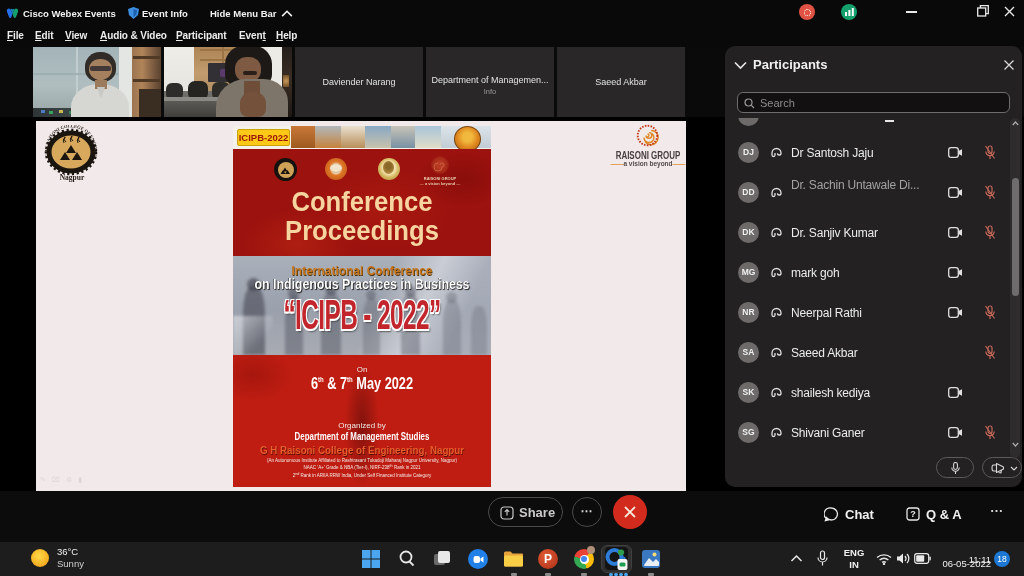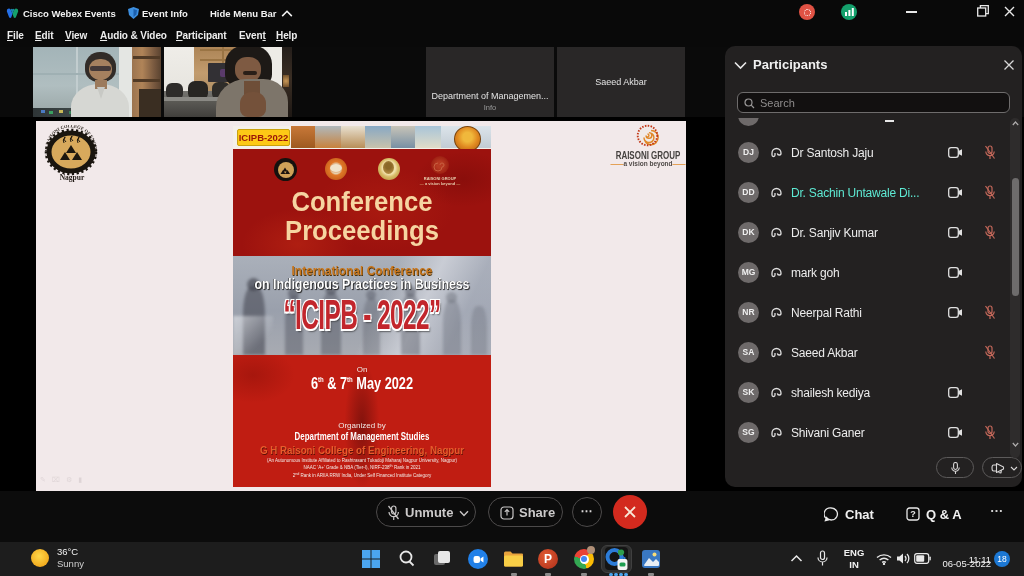--- a/index.html
+++ b/index.html
@@ -101,22 +101,23 @@
     <div class="abs" style="left:119px;top:28px;width:6px;height:12px;background:radial-gradient(circle,#c89858,#6a4a28);"></div>
 
     <div class="abs" style="left:61px;top:-2px;width:47px;height:42px;border-radius:45% 45% 30% 30%;background:#1d1916;"></div>
     <div class="abs" style="left:71px;top:10px;width:26px;height:25px;border-radius:45%;background:#7e5a42;"></div>
     <div class="abs" style="left:79px;top:24px;width:14px;height:4px;background:#2a1f18;border-radius:2px;"></div>
     <div class="abs" style="left:52px;top:32px;width:72px;height:38px;border-radius:42% 34% 0 0 / 75% 60% 0 0;background:#7d756a;"></div>
     <div class="abs" style="left:80px;top:34px;width:16px;height:14px;background:#6e4e38;"></div>
     <div class="abs" style="left:76px;top:45px;width:26px;height:25px;border-radius:45% 45% 30% 30%;background:#74513a;"></div>
   </div>
 
+  <div class="abs" style="left:295px;top:0;width:128px;height:70px;background:#292727;color:#e3e3e3;font-size:9px;text-align:center;line-height:70px;">Daviender Narang</div>
   <div class="abs" style="left:426px;top:0;width:128px;height:70px;background:#292727;color:#e3e3e3;font-size:9px;text-align:center;">
-    <div style="margin-top:44px;">Department of Managemen...</div>
+    <div style="margin-top:28px;">Department of Managemen...</div>
     <div style="margin-top:2px;font-size:7.5px;color:#9a9a9a;">Info</div>
   </div>
   <div class="abs" style="left:557px;top:0;width:128px;height:70px;background:#292727;color:#e3e3e3;font-size:9px;text-align:center;line-height:70px;">Saeed Akbar</div>
 </div>
 
 <div class="abs" style="left:36px;top:121px;width:650px;height:370px;background:#f2e9ea;">
 
   <div class="abs" style="left:6px;top:4px;width:60px;height:58px;">
     <svg width="60" height="58" viewBox="0 0 60 58">
       <ellipse cx="29" cy="27" rx="22" ry="19" fill="#d8a95c" stroke="#1a150f" stroke-width="5"></ellipse>
@@ -258,21 +259,21 @@
       <svg class="abs" style="left:259px;top:99px;" width="12" height="15" viewBox="0 0 12 15">
     <rect x="4" y="1" width="4" height="7.5" rx="2" fill="none" stroke="#c4685a" stroke-width="1.2"></rect>
     <path d="M1.8 6.5 a4.2 4.2 0 0 0 8.4 0 M6 10.7 V14" stroke="#c4685a" stroke-width="1.2" fill="none"></path>
     <path d="M1.5 1 L10.5 13.5" stroke="#c4685a" stroke-width="1.2"></path>
       </svg>
       <div class="abs" style="left:13px;top:136px;width:21px;height:21px;border-radius:50%;background:#6e6a6a;color:#f0f0f0;font-size:8.5px;font-weight:bold;text-align:center;line-height:21px;">DD</div>
       <svg class="abs" style="left:45px;top:140px;" width="13" height="13" viewBox="0 0 13 13">
     <path d="M2 7 A4.5 4.5 0 0 1 11 7 M11 7 a1.8 1.8 0 0 1 -3.6 0.4" stroke="#e0e0e0" stroke-width="1.3" fill="none"></path>
     <path d="M2 7 v2 a1.5 1.5 0 0 0 3 0 v-2" stroke="#e0e0e0" stroke-width="1.3" fill="none"></path>
   </svg>
-      <div class="abs" style="left:66px;top:140px;font-size:12px;color:#5eead4;letter-spacing:-0.2px;">Dr. Sachin Untawale Di...</div>
+      <div class="abs" style="left:66px;top:132px;font-size:12px;color:#a3a3a3;letter-spacing:-0.2px;">Dr. Sachin Untawale Di...</div>
       <svg class="abs" style="left:223px;top:141px;" width="15" height="11" viewBox="0 0 15 11">
     <rect x="0.7" y="0.7" width="9.6" height="9.6" rx="2.4" fill="none" stroke="#e0e0e0" stroke-width="1.3"></rect>
     <path d="M10.3 4 L14 2.2 V8.8 L10.3 7 Z" fill="#e0e0e0"></path>
       </svg>
       <svg class="abs" style="left:259px;top:139px;" width="12" height="15" viewBox="0 0 12 15">
     <rect x="4" y="1" width="4" height="7.5" rx="2" fill="none" stroke="#c4685a" stroke-width="1.2"></rect>
     <path d="M1.8 6.5 a4.2 4.2 0 0 0 8.4 0 M6 10.7 V14" stroke="#c4685a" stroke-width="1.2" fill="none"></path>
     <path d="M1.5 1 L10.5 13.5" stroke="#c4685a" stroke-width="1.2"></path>
       </svg>
       <div class="abs" style="left:13px;top:176px;width:21px;height:21px;border-radius:50%;background:#6e6a6a;color:#f0f0f0;font-size:8.5px;font-weight:bold;text-align:center;line-height:21px;">DK</div>
@@ -386,31 +387,20 @@
   <span class="abs" style="left:145px;top:12px;font-size:13px;font-weight:bold;">Chat</span>
   <svg class="abs" style="left:206px;top:12px;" width="14" height="14" viewBox="0 0 14 14">
     <rect x="1" y="1" width="12" height="12" rx="2.5" fill="none" stroke="#e8e8e8" stroke-width="1.3"></rect>
     <text x="7" y="10.4" font-size="9" font-weight="bold" fill="#e8e8e8" text-anchor="middle" font-family="Liberation Sans">?</text>
   </svg>
   <span class="abs" style="left:226px;top:12px;font-size:13px;font-weight:bold;">Q &amp; A</span>
   <span class="abs" style="left:290px;top:8px;font-size:13px;font-weight:bold;color:#d0d0d0;">⋯</span>
 </div>
 
 <div class="abs" style="left:0;top:491px;width:1024px;height:51px;background:#0c0c0c;">
-  <div class="abs" style="left:376px;top:6px;width:100px;height:30px;border:1px solid #4c4a4a;border-radius:15px;">
-    <svg class="abs" style="left:10px;top:7px;" width="13" height="16" viewBox="0 0 13 16">
-      <rect x="4.5" y="1" width="4.4" height="8" rx="2.2" fill="none" stroke="#c8c6c6" stroke-width="1.2"></rect>
-      <path d="M2 7 a4.7 4.7 0 0 0 9.4 0 M6.7 11.7 V15" stroke="#c8c6c6" stroke-width="1.2" fill="none"></path>
-      <path d="M1.5 1 L11.5 14" stroke="#c8c6c6" stroke-width="1.3"></path>
-    </svg>
-    <span class="abs" style="left:28px;top:7px;font-size:13px;font-weight:bold;color:#cccaca;">Unmute</span>
-    <svg class="abs" style="left:82px;top:12px;" width="10" height="7" viewBox="0 0 10 7">
-        <path d="M1 1.2 L5 5.5 L9 1.2" stroke="#c8c6c6" stroke-width="1.4" fill="none"></path>
-      </svg>
-  </div>
   <div class="abs" style="left:488px;top:6px;width:75px;height:30px;border:1px solid #4c4a4a;border-radius:15px;">
     <svg class="abs" style="left:11px;top:8px;" width="14" height="14" viewBox="0 0 14 14">
       <rect x="1" y="1" width="12" height="12" rx="3" fill="none" stroke="#c8c6c6" stroke-width="1.2"></rect>
       <path d="M7 9.5 V3.8 M4.8 5.8 L7 3.6 L9.2 5.8" stroke="#c8c6c6" stroke-width="1.2" fill="none"></path>
     </svg>
     <span class="abs" style="left:30px;top:7px;font-size:13px;font-weight:bold;color:#cccaca;">Share</span>
   </div>
   <div class="abs" style="left:572px;top:6px;width:30px;height:30px;border:1px solid #4c4a4a;border-radius:50%;color:#d8d6d6;font-size:12px;font-weight:bold;text-align:center;line-height:26px;letter-spacing:1px;">⋯</div>
   <div class="abs" style="left:613px;top:4px;width:34px;height:34px;border-radius:50%;background:#d32a1e;">
     <svg class="abs" style="left:10px;top:10px;" width="14" height="14" viewBox="0 0 14 14">

